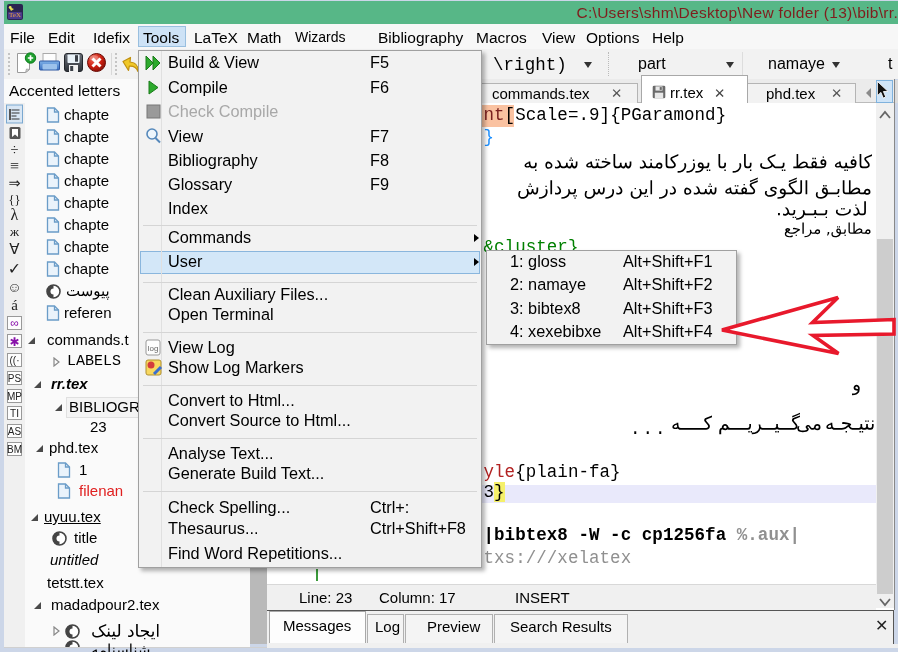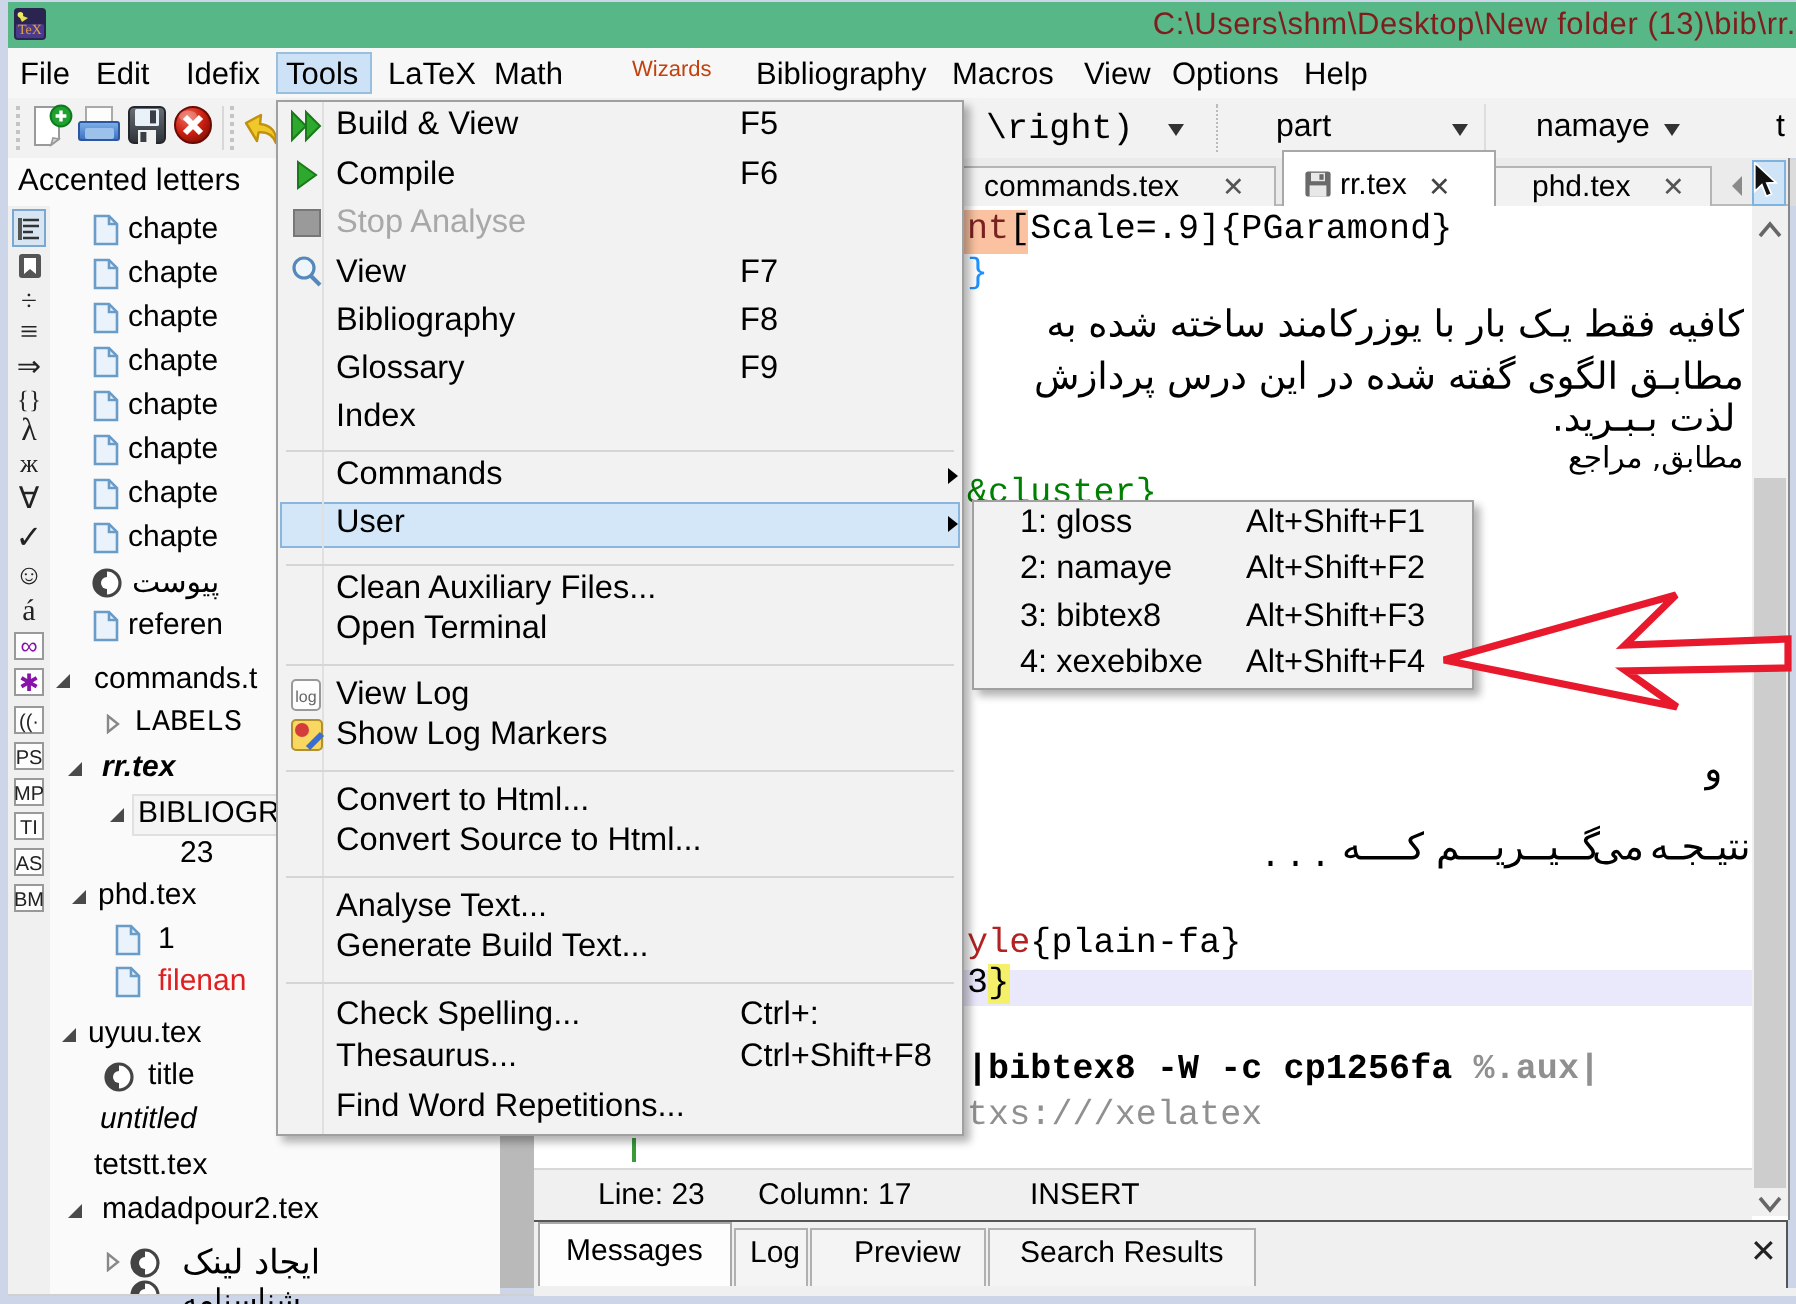--- a/index.html
+++ b/index.html
@@ -19,21 +19,21 @@
   </svg>
 <div class="abs tx" style="right:0px;top:4px;font-size:15.5px;letter-spacing:0.3px;color:#7f1d1d">C:\Users\shm\Desktop\New folder (13)\bib\rr.</div>
 <div class="abs" style="left:4px;top:24px;width:894px;height:25px;background:#f7f7f7"></div>
 <div class="abs" style="left:138px;top:26px;width:48px;height:21px;background:#cde2f6;border:1px solid #99bfdf"></div>
 <div class="abs tx" style="left:10px;top:29px;font-size:15.5px;color:#000">File</div>
 <div class="abs tx" style="left:48px;top:29px;font-size:15.5px;color:#000">Edit</div>
 <div class="abs tx" style="left:93px;top:29px;font-size:15.5px;color:#000">Idefix</div>
 <div class="abs tx" style="left:143px;top:29px;font-size:15.5px;color:#000">Tools</div>
 <div class="abs tx" style="left:194px;top:29px;font-size:15.5px;color:#000">LaTeX</div>
 <div class="abs tx" style="left:247px;top:29px;font-size:15.5px;color:#000">Math</div>
-<div class="abs tx" style="left:316px;top:29px;font-size:11px;color:#c2410c">Wizards</div>
+<div class="abs tx" style="left:295px;top:29px;font-size:14px;color:#000000">Wizards</div>
 <div class="abs tx" style="left:378px;top:29px;font-size:15.5px;color:#000">Bibliography</div>
 <div class="abs tx" style="left:476px;top:29px;font-size:15.5px;color:#000">Macros</div>
 <div class="abs tx" style="left:542px;top:29px;font-size:15.5px;color:#000">View</div>
 <div class="abs tx" style="left:586px;top:29px;font-size:15.5px;color:#000">Options</div>
 <div class="abs tx" style="left:652px;top:29px;font-size:15.5px;color:#000">Help</div>
 <div class="abs" style="left:4px;top:49px;width:894px;height:30px;background:#f2f2f2"></div>
 <svg class="abs" style="left:0px;top:50px" width="140" height="28" viewBox="0 0 140 28">
 <defs>
       <radialGradient id="rg" cx="0.35" cy="0.3" r="0.8">
         <stop offset="0" stop-color="#f06a5a"></stop>
@@ -217,21 +217,21 @@
   </svg>
 <div class="abs tx" style="left:79px;top:461.0px;font-size:15px;color:#000;">1</div>
 <svg class="abs" style="left:57px;top:483px" width="14" height="16" viewBox="0 0 14 16">
     <path d="M1.5 1 h7 l4 4 v10 h-11 Z" fill="#eaf3fb" stroke="#6a9cc8" stroke-width="1.3"></path>
     <path d="M8.5 1 v4 h4" fill="none" stroke="#6a9cc8" stroke-width="1.3"></path>
   </svg>
 <div class="abs tx" style="left:79px;top:482.0px;font-size:15px;color:#000;"><span style="color:#e02020">filenan</span></div>
 <svg class="abs" style="left:30px;top:513px" width="9" height="9" viewBox="0 0 9 9">
     <path d="M8 1 L8 8 L1 8 Z" fill="#4a4a4a"></path>
   </svg>
-<div class="abs tx" style="left:44px;top:508.0px;font-size:15px;color:#000;">uyuu.tex</div>
+<div class="abs tx" style="left:44px;top:508.0px;font-size:15px;color:#000;text-decoration:underline;">uyuu.tex</div>
 <svg class="abs" style="left:52px;top:531px" width="15" height="15" viewBox="0 0 15 15">
     <circle cx="7.5" cy="7.5" r="6.5" fill="#fff" stroke="#444" stroke-width="1.6"></circle>
     <path d="M7.5 1 A6.5 6.5 0 0 0 7.5 14 Z" fill="#444"></path>
     <circle cx="7.5" cy="7.5" r="3" fill="#fff"></circle>
   </svg>
 <div class="abs tx" style="left:74px;top:529.0px;font-size:15px;color:#000;">title</div>
 <div class="abs tx" style="left:50px;top:551.0px;font-size:15px;color:#000;"><i>untitled</i></div>
 <div class="abs tx" style="left:47px;top:574.0px;font-size:15px;color:#000;">tetstt.tex</div>
 <svg class="abs" style="left:33px;top:601px" width="9" height="9" viewBox="0 0 9 9">
     <path d="M8 1 L8 8 L1 8 Z" fill="#4a4a4a"></path>
@@ -308,21 +308,21 @@
 <div class="abs" style="left:893px;top:610px;width:1px;height:34px;background:#555"></div>
 <div class="abs" style="left:267px;top:644px;width:631px;height:4px;background:#f0f0f0"></div>
 <div class="abs" style="left:4px;top:647px;width:263px;height:1px;background:#d0d0d0"></div>
 <div class="abs" style="left:0px;top:648px;width:898px;height:4px;background:#ccd6e8"></div>
 <div class="abs" style="left:138px;top:50px;width:344px;height:518px;background:#f2f2f2;border:1px solid #a0a0a0;box-shadow:3px 3px 4px rgba(0,0,0,0.3);z-index:10"></div>
 <div class="abs" style="left:140px;top:250.5px;width:340px;height:23px;background:#d3e7f8;border:1px solid #8ab6dd;z-index:11"></div>
 <div class="mi" style="top:53.0px;color:#000;z-index:12">Build &amp; View</div>
 <div class="sc" style="top:53.0px;z-index:12">F5</div>
 <div class="mi" style="top:77.5px;color:#000;z-index:12">Compile</div>
 <div class="sc" style="top:77.5px;z-index:12">F6</div>
-<div class="mi" style="top:102.0px;color:#a8a8a8;z-index:12">Stop Analyse</div>
+<div class="mi" style="top:102.0px;color:#a8a8a8;z-index:12">Check Compile</div>
 <div class="mi" style="top:126.5px;color:#000;z-index:12">View</div>
 <div class="sc" style="top:126.5px;z-index:12">F7</div>
 <div class="mi" style="top:151.0px;color:#000;z-index:12">Bibliography</div>
 <div class="sc" style="top:151.0px;z-index:12">F8</div>
 <div class="mi" style="top:175.0px;color:#000;z-index:12">Glossary</div>
 <div class="sc" style="top:175.0px;z-index:12">F9</div>
 <div class="mi" style="top:198.5px;color:#000;z-index:12">Index</div>
 <div class="mi" style="top:228.0px;color:#000;z-index:12">Commands</div>
 <div class="mi" style="top:252.0px;color:#000;z-index:12">User</div>
 <div class="mi" style="top:284.5px;color:#000;z-index:12">Clean Auxiliary Files...</div>

